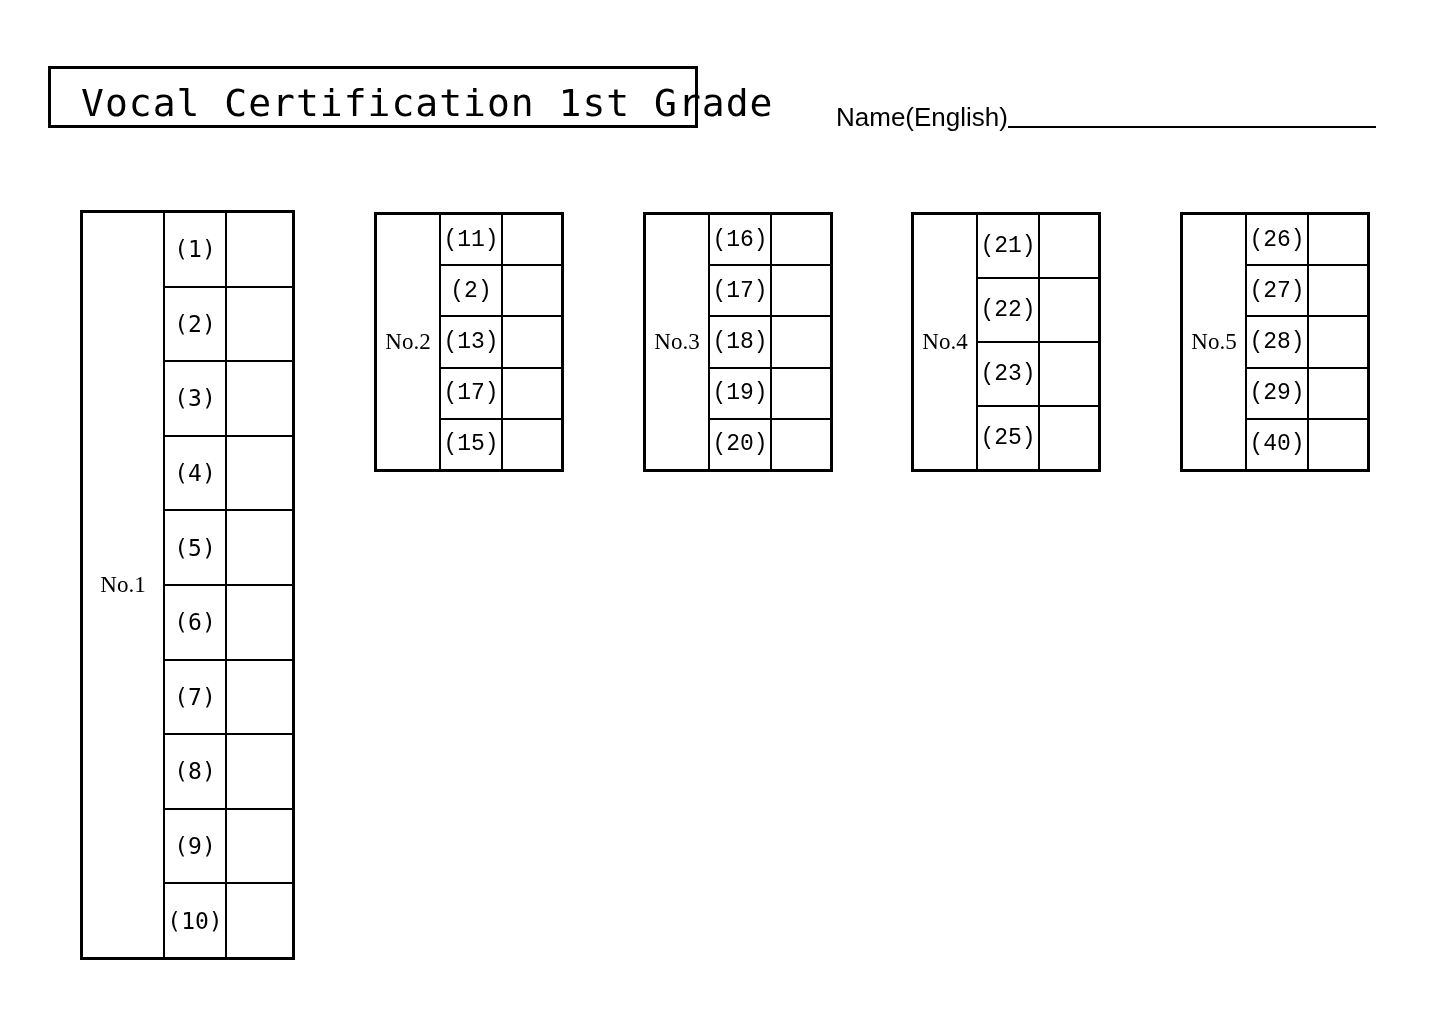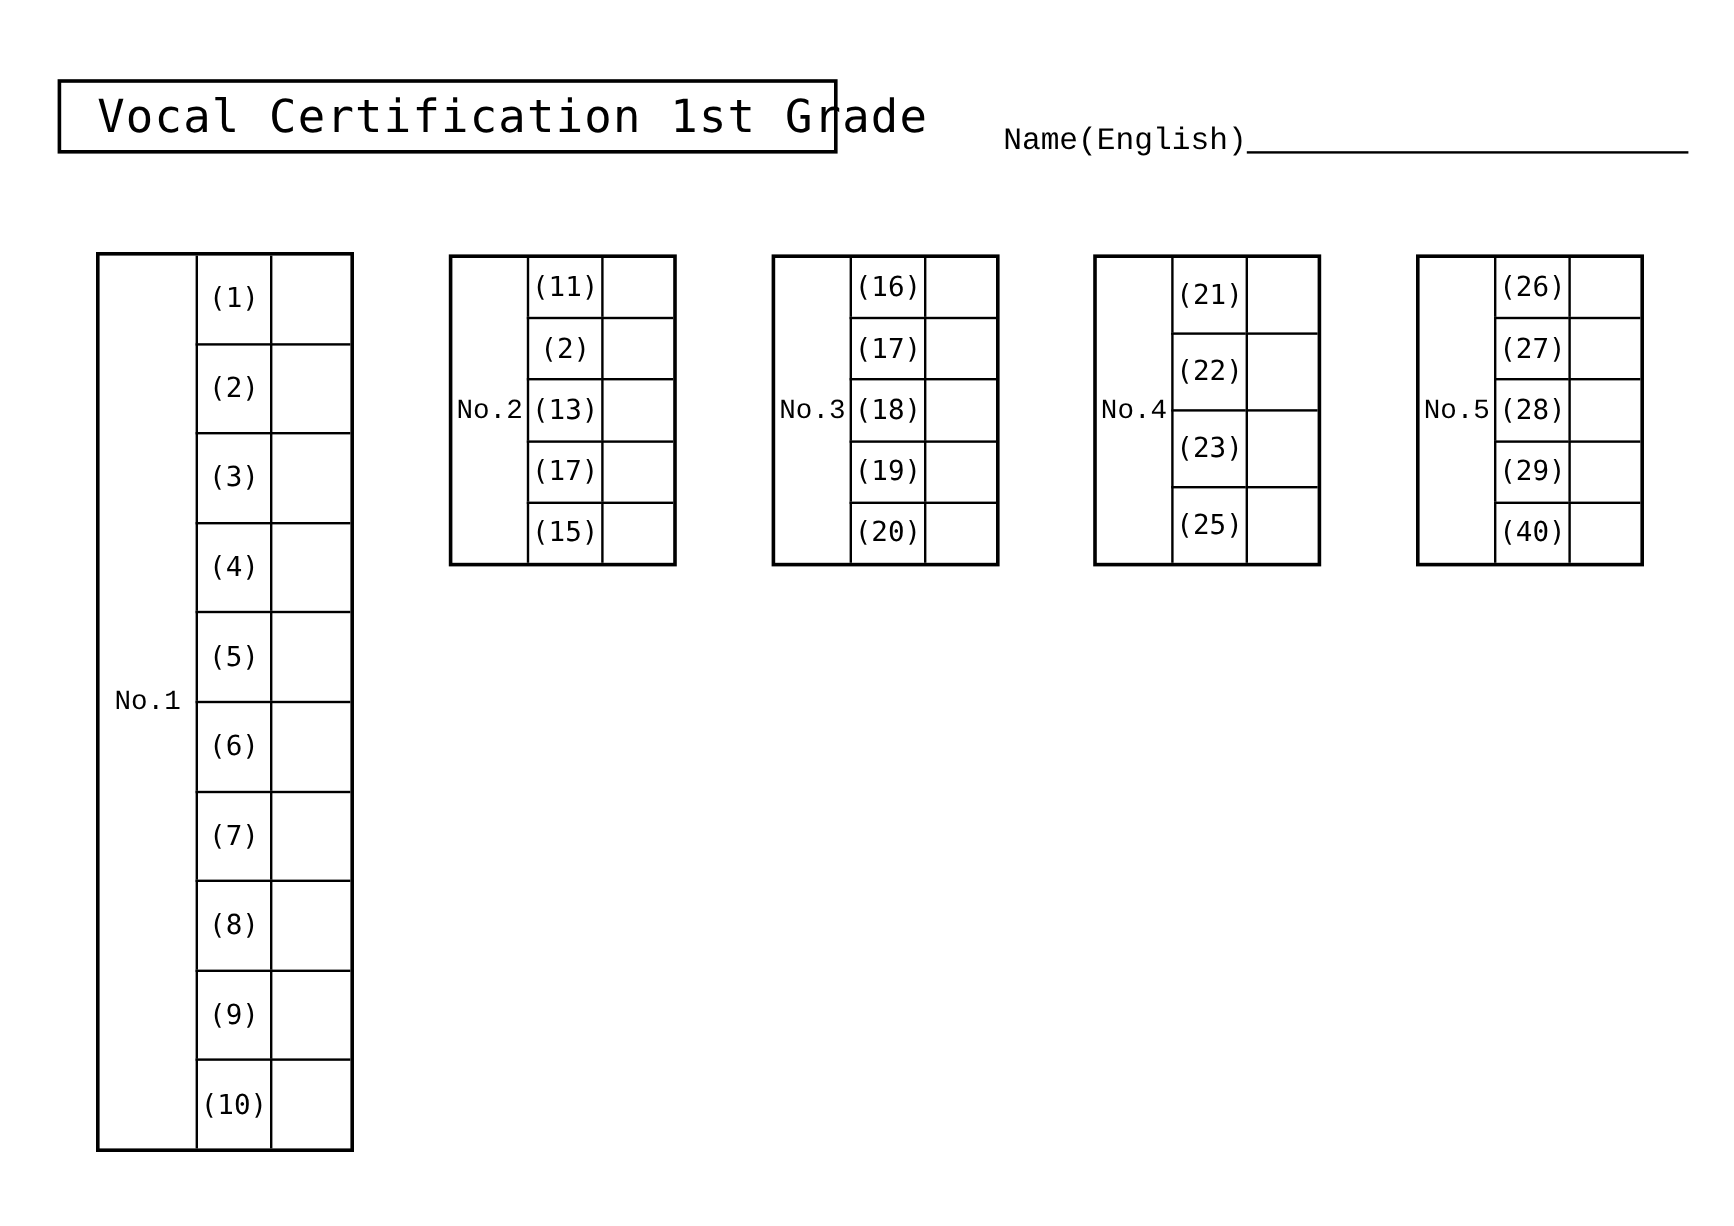--- a/index.html
+++ b/index.html
@@ -19,40 +19,40 @@
   
   .title-box {
     position: absolute;
     left: 48px;
     top: 66px;
     width: 650px;
     height: 62px;
     border: 3px solid #000;
     box-sizing: border-box;
     display: flex;
-    align-items: center;
+    align-items: flex-end;
     padding-left: 30px;
   }
   .title-text {
     font-family: "DejaVu Sans Mono", monospace;
     font-size: 38px;
     letter-spacing: 1px;
     white-space: nowrap;
   }
 
   
   .name-field {
     position: absolute;
     left: 836px;
     top: 104px;
     display: flex;
     align-items: flex-end;
   }
   .name-label {
-    font-family: Liberation Mono, monospace;
+    font-family: Liberation Sans, sans-serif;
     font-size: 26px;
     white-space: nowrap;
     line-height: 1;
     text-align: right;
   }
   .name-rule {
     width: 368px;
     height: 0;
     border-bottom: 2px solid #000;
     margin-bottom: 2px;
@@ -64,21 +64,21 @@
     box-sizing: border-box;
     border: 3px solid #000;
     display: flex;
     background: #fff;
   }
   .group-label-cell {
     box-sizing: border-box;
     display: flex;
     align-items: center;
     justify-content: center;
-    font-family: Liberation Mono, monospace;
+    font-family: Liberation Serif, serif;
     font-size: 24px;
     flex: 0 0 auto;
   }
   .rows-wrap {
     display: flex;
     flex-direction: column;
     flex: 1 1 auto;
   }
   .grid-row {
     display: flex;
@@ -106,21 +106,21 @@
   }
 
   
   #table-1 { left: 80px; top: 210px; width: 215px; height: 750px; }
   #table-1 .group-label-cell { width: 80px; font-size: 23px; }
   #table-1 .num-cell { width: 62px; }
 
   
   .small-table { top: 212px; width: 190px; height: 260px; }
   .small-table .group-label-cell { width: 62px; font-size: 23px; }
-  .small-table .num-cell { width: 62px; }
+  .small-table .num-cell { width: 62px; font-family: Liberation Mono, monospace; }
   #table-2 { left: 374px; }
   #table-3 { left: 643px; }
   #table-4 { left: 911px; }
   #table-5 { left: 1180px; }
 </style>
 </head>
 <body>
 
 <div class="title-box">
   <span class="title-text">Vocal Certification 1st Grade</span>

